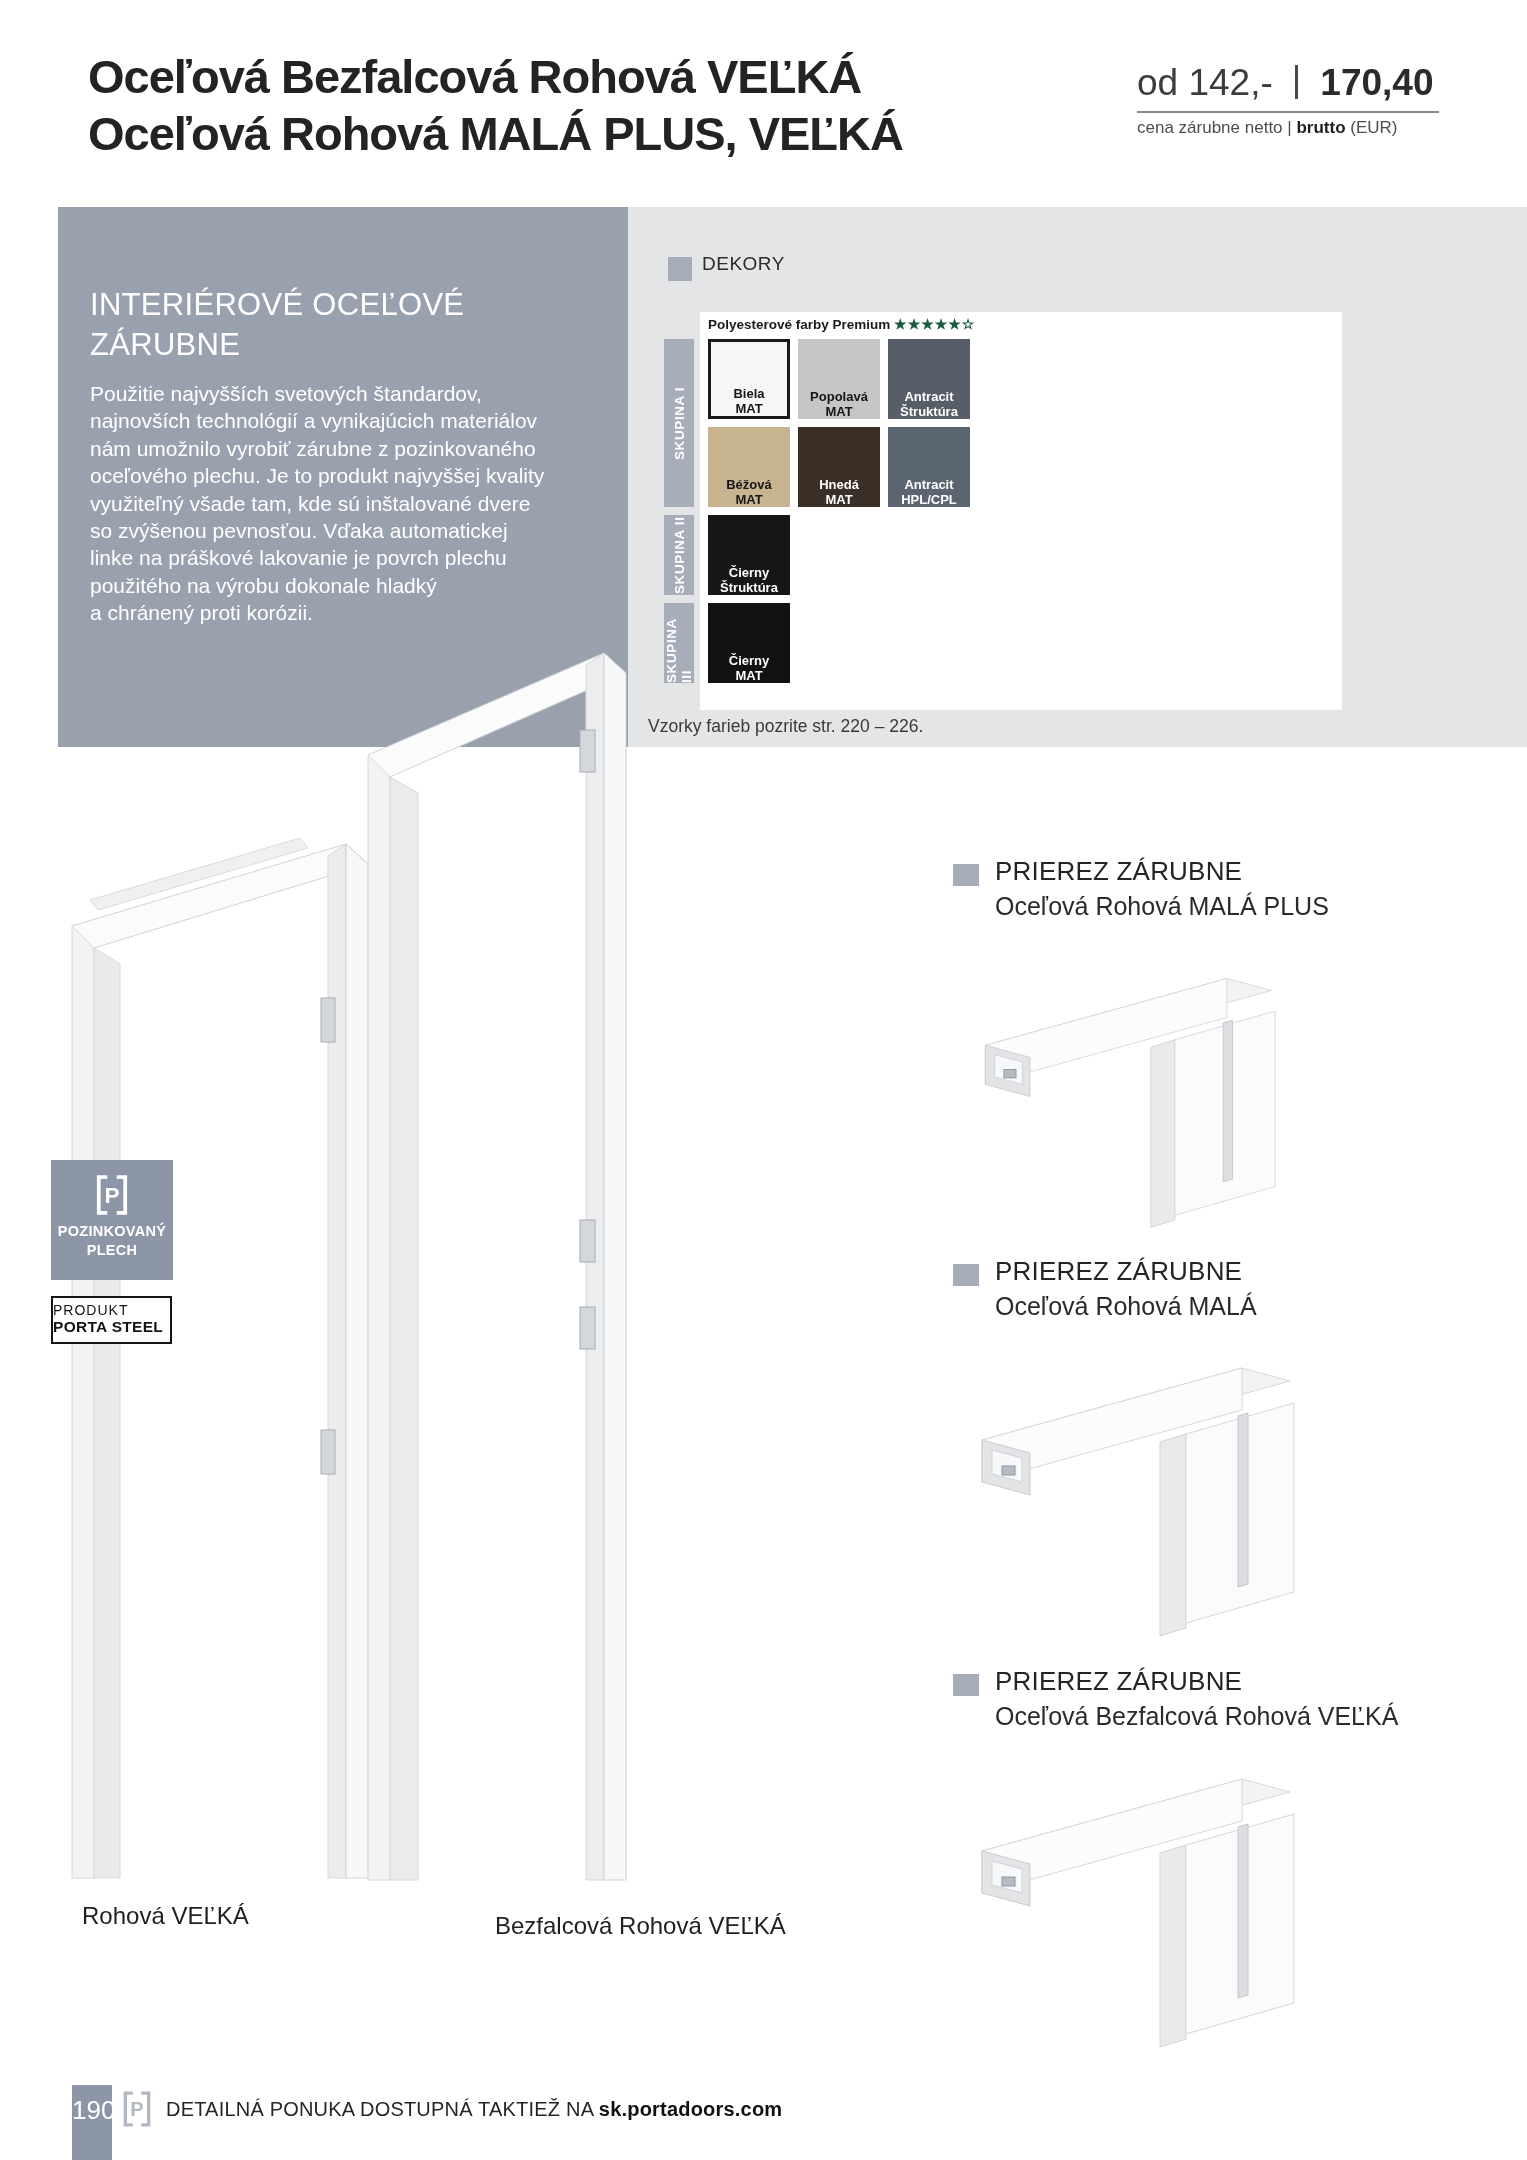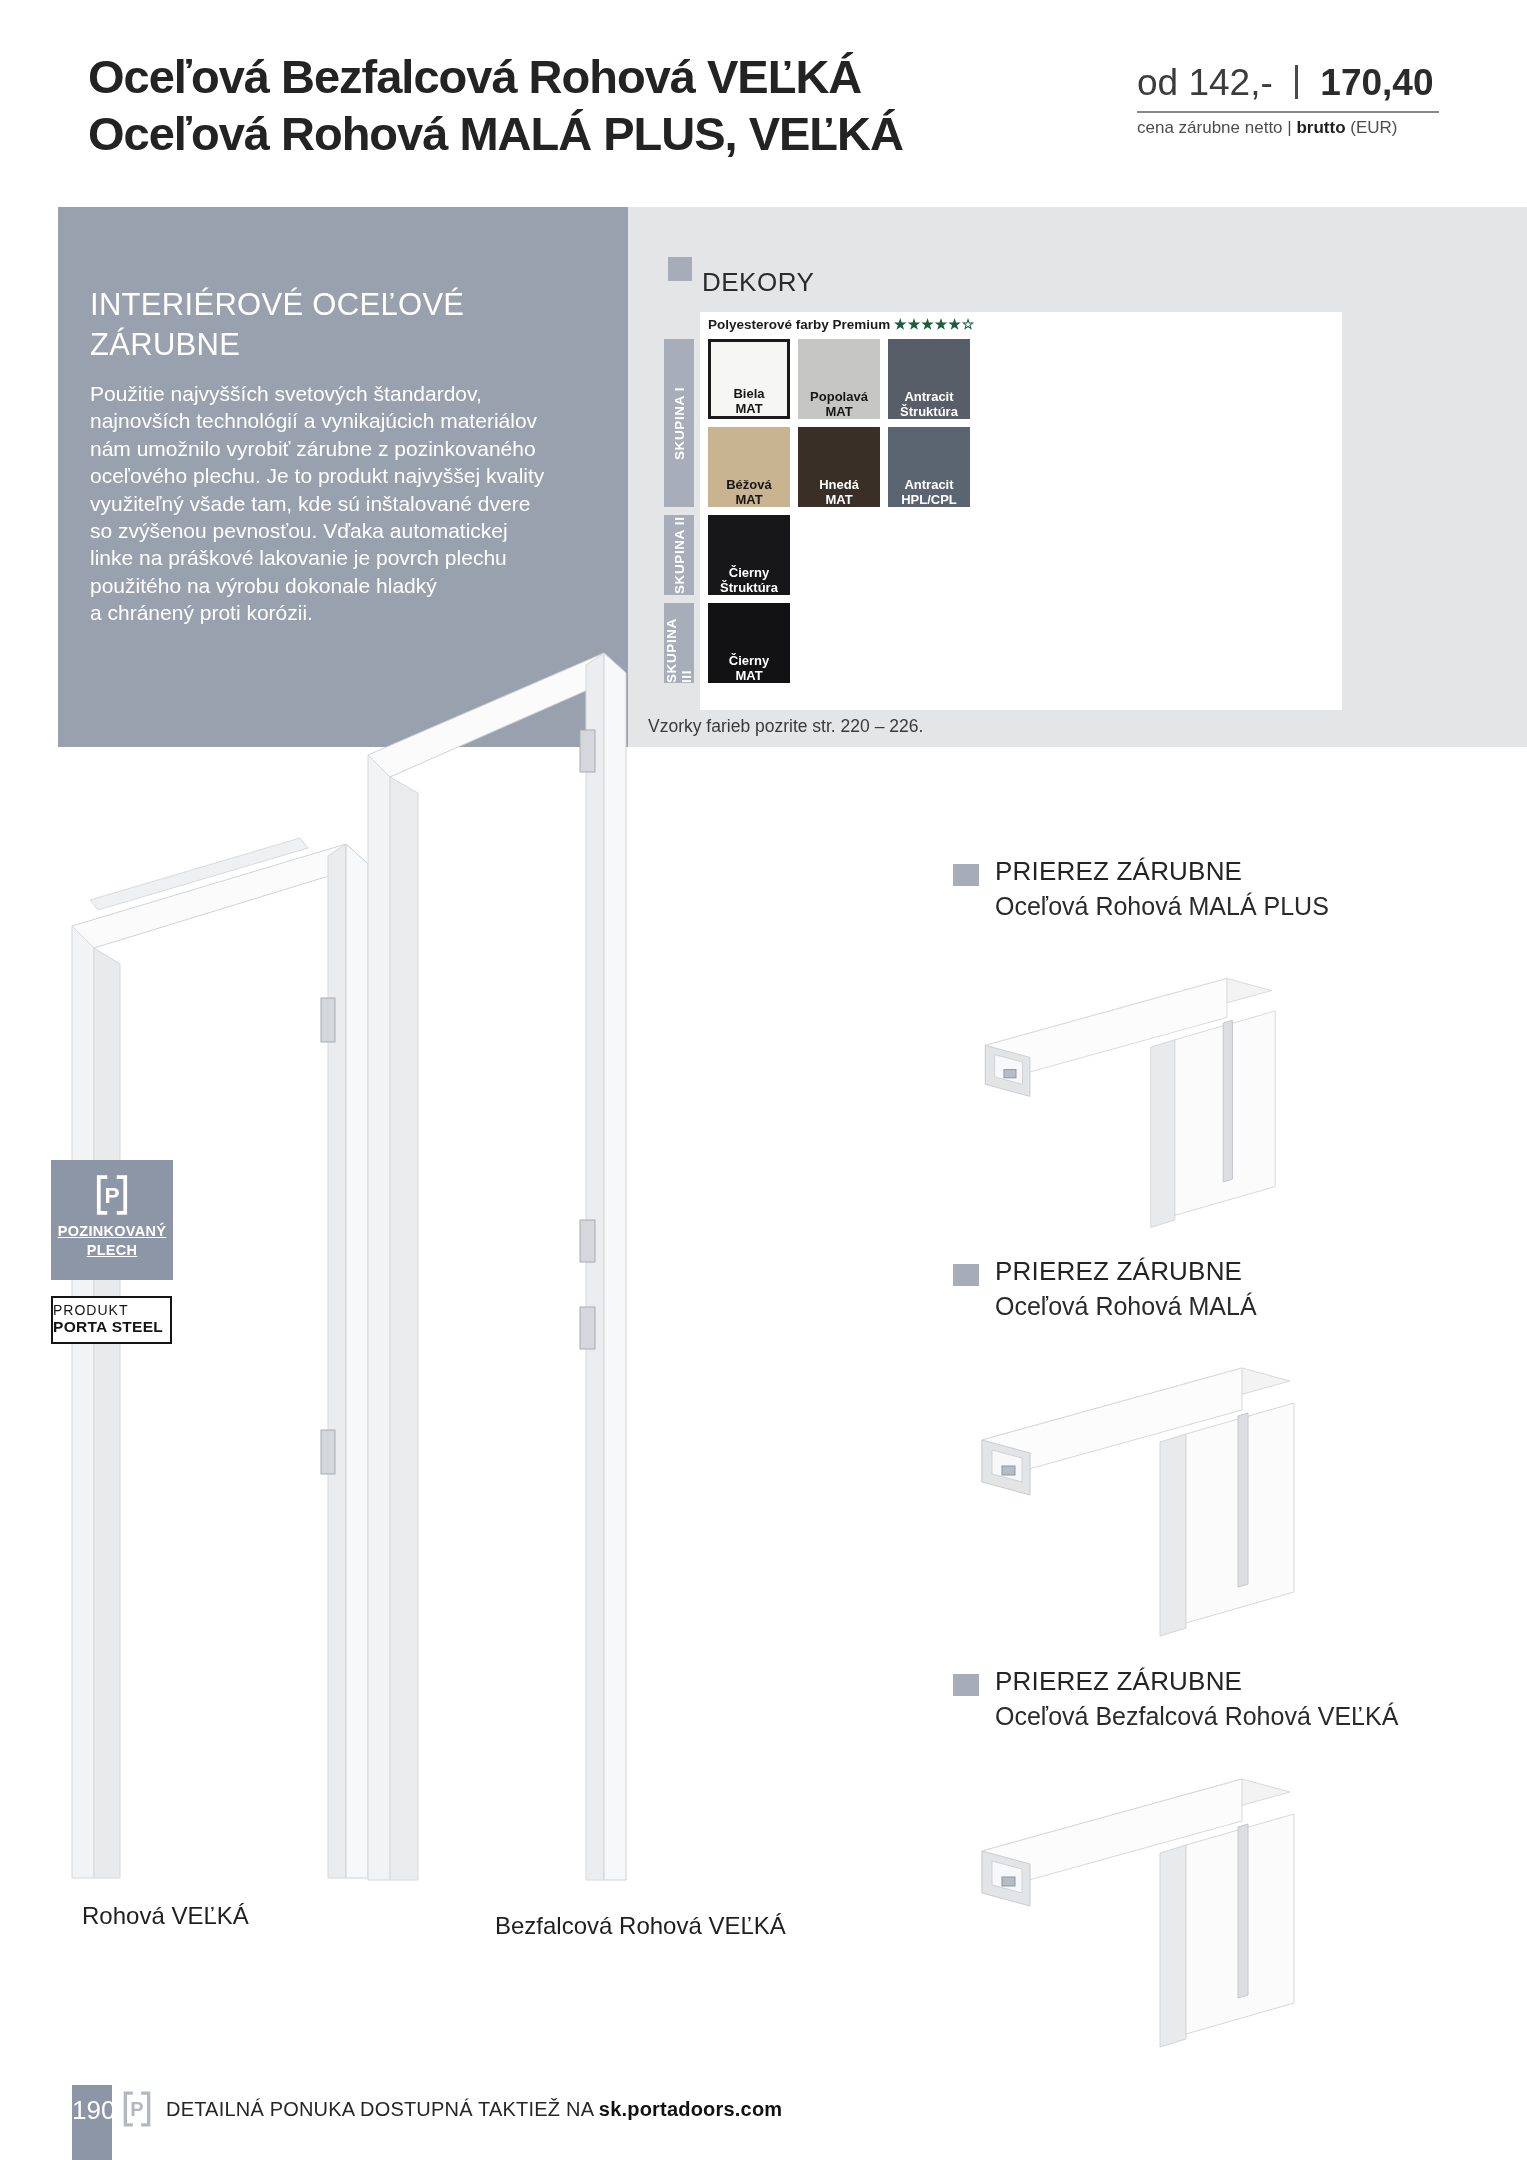--- a/index.html
+++ b/index.html
@@ -20,34 +20,34 @@
   .price-caption b{color:#1f1f1f;}
 
   
   .panel-dark{left:58px;top:207px;width:570px;height:540px;}
   .panel-light{left:628px;top:207px;width:899px;height:540px;}
   .intro-heading{left:90px;top:285px;font-size:31px;line-height:40px;color:#ffffff;white-space:pre-line;letter-spacing:.3px;}
   .intro-body{left:90px;top:380px;font-size:21px;line-height:27.4px;color:#ffffff;white-space:pre-line;}
 
   
   .bullet{width:24px;height:24px;}
-  .dekory-heading{left:702px;top:267px;font-size:26px;color:#2b2b2b;letter-spacing:.5px;}
+  .dekory-heading{left:702px;top:253px;font-size:19px;color:#2b2b2b;letter-spacing:.5px;}
   .whitebox{left:700px;top:312px;width:642px;height:398px;background:#ffffff;}
   .paint-line{left:708px;top:316px;font-size:13.5px;font-weight:700;color:#1b1b1b;white-space:nowrap;}
   .paint-line .stars{font-size:14px;letter-spacing:1px;}
   .skupina-bar{width:30px;color:#fff;display:flex;align-items:center;justify-content:center;
                writing-mode:vertical-rl;transform:rotate(180deg);font-size:13.5px;font-weight:700;letter-spacing:.6px;}
   .swatch{width:82px;height:80px;box-sizing:border-box;display:flex;flex-direction:column;
           align-items:center;justify-content:flex-end;font-size:13px;font-weight:700;line-height:15px;text-align:center;}
   .swatch.selected{border:3px solid #1a1a1a;}
   .dekory-note{left:648px;top:716px;font-size:17.5px;color:#3a3a3a;}
 
   
   .badge-galv{left:51px;top:1160px;width:122px;height:120px;text-align:center;color:#fff;}
-  .badge-galv .txt{font-size:14.5px;font-weight:700;line-height:19px;letter-spacing:.3px;margin-top:6px;text-decoration:underline;}
+  .badge-galv .txt{font-size:14.5px;font-weight:700;line-height:19px;letter-spacing:.3px;margin-top:6px;}
   .badge-produkt{left:51px;top:1296px;width:121px;height:48px;background:#fff;border:2px solid #141414;
                  box-sizing:border-box;color:#141414;}
   .badge-produkt .l1{font-size:14px;margin-top:4px;letter-spacing:1px;}
   .badge-produkt .l2{font-size:15.5px;font-weight:700;letter-spacing:.3px;}
 
   
   .sec-bullet{width:26px;height:22px;}
   .sec-title{left:995px;font-size:26px;color:#242424;letter-spacing:.2px;}
   .sec-subtitle{left:995px;font-size:25px;color:#2a2a2a;}
 

